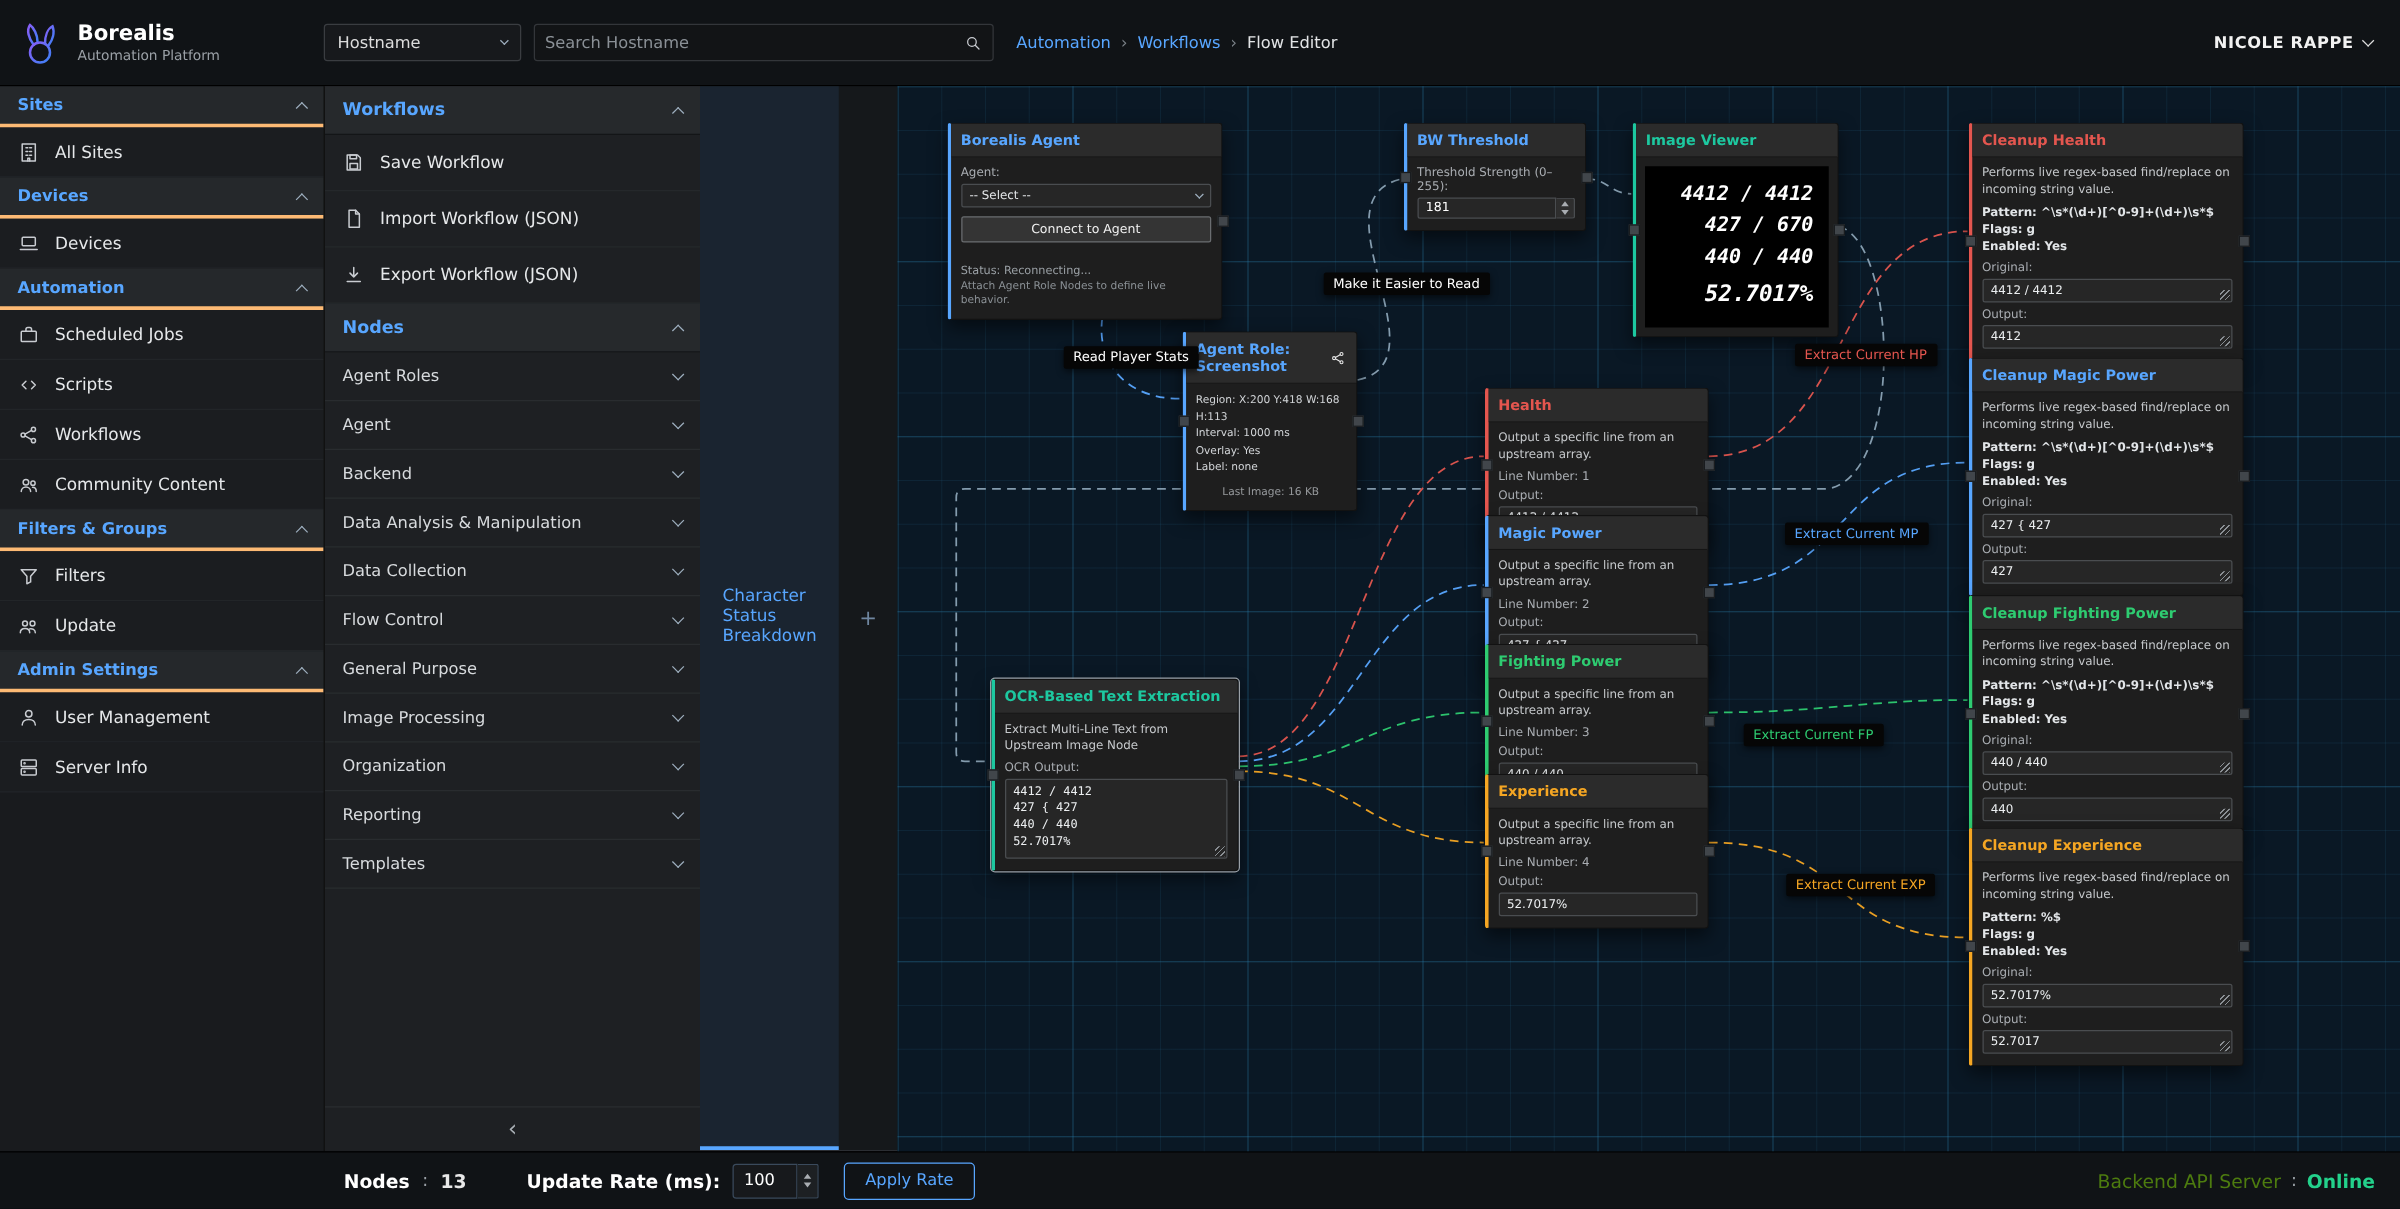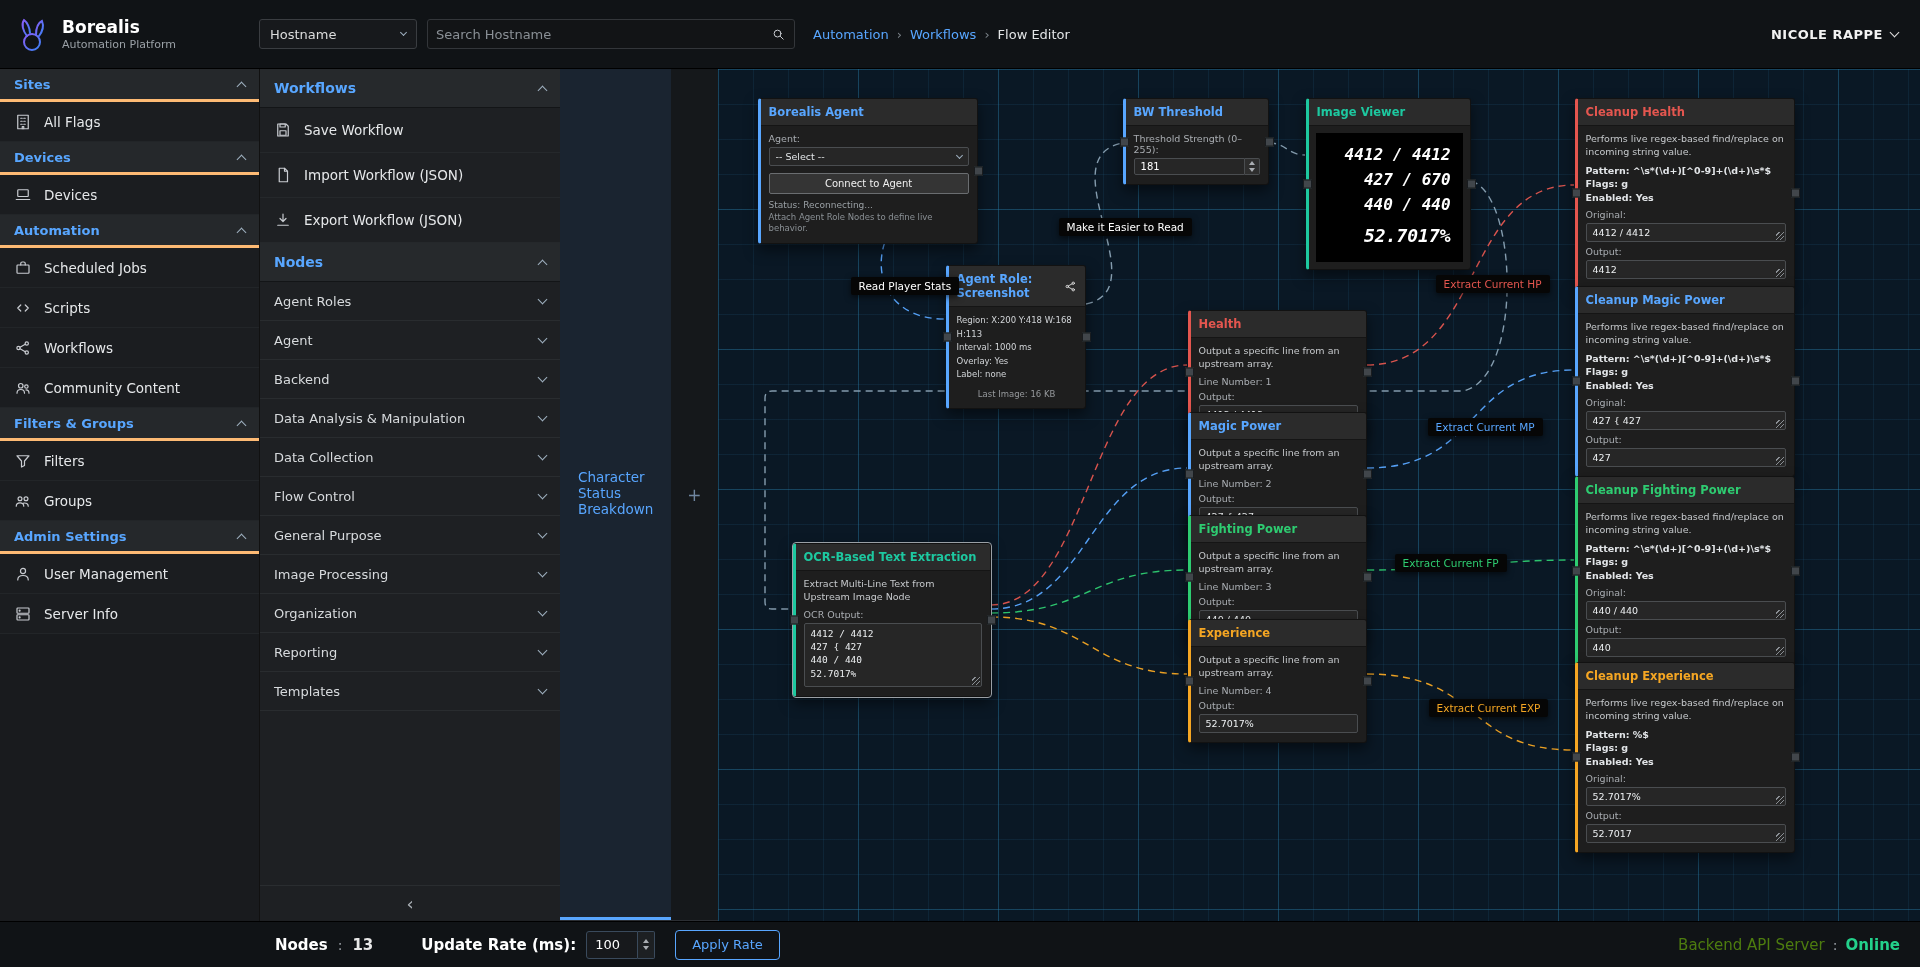--- a/index.html
+++ b/index.html
@@ -81,21 +81,21 @@
   .nlabel { color:#a9adb2; font-size:9.5px; margin:4px 0 3px; }
   .ndesc { color:#c6c9cc; font-size:9.5px; line-height:1.35; margin-bottom:5px; }
   .nmeta { color:#e2e5e8; font-size:9.5px; font-weight:bold; line-height:1.45; }
   .nfield { position:relative; background:#262626; border:1px solid #4a4d50; border-radius:2px; color:#eceff1;
     font-size:9.5px; padding:3px 6px; min-height:18px; }
   .nfield.rz::after { content:""; position:absolute; right:1px; bottom:1px; width:8px; height:8px;
     background:repeating-linear-gradient(135deg,transparent 0 2px,#8a8f94 2px 3px); }
   .nselect { display:flex; align-items:center; justify-content:space-between; background:#262626;
     border:1px solid #4a4d50; border-radius:2px; padding:3px 6px; color:#e3e6e8; font-size:9.5px; }
   .nbutton { background:#343434; border:1px solid #6a6d70; border-radius:2px; color:#f0f0f0; text-align:center;
-    padding:4px 0; margin:7px 0 6px; font-size:10px; }
+    padding:4px 0; margin:7px 0 18px; font-size:10px; }
   .nstatus { color:#9aa0a5; font-size:9px; }
   .nhint { color:#8a9095; font-size:8.5px; margin-top:2px; line-height:1.3; }
   .ntiny { font-size:8.5px; color:#d2d5d8; line-height:1.6; }
   .nlast { text-align:center; color:#96999c; font-size:8.5px; margin-top:7px; }
   .ivbox { background:#000; margin:7px; padding:10px 12px 12px; text-align:right; }
   .ivline { color:#fff; font:italic bold 16px "DejaVu Sans Mono","Liberation Mono",monospace; line-height:1.55; }
   .ivline.big { font-size:18px; margin-top:5px; }
   .ocrtext { height:64px; font-family:"DejaVu Sans Mono","Liberation Mono",monospace; font-size:9.5px;
     white-space:pre-wrap; overflow:hidden; line-height:1.4; }
   .hd { position:absolute; width:9px; height:9px; background:#41464b; border:1px solid #191c1f; top:50%;
@@ -182,21 +182,21 @@
     <aside class="sidebar">
       <div class="sb-header">
         <span>Sites</span>
         <span class="chev up"></span>
       </div>
       <div class="sb-item">
         <svg class="ic" viewBox="0 0 24 24">
             <rect x="5" y="3" width="14" height="18"></rect>
             <path d="M9 7h2M13 7h2M9 11h2M13 11h2M9 15h2M13 15h2M11 21v-3h2v3"></path>
           </svg>
-        <span>All Flags</span>
+        <span>All Sites</span>
       </div>
 
       <div class="sb-header">
         <span>Devices</span>
         <span class="chev up"></span>
       </div>
       <div class="sb-item">
         <svg class="ic" viewBox="0 0 24 24">
             <rect x="5" y="5" width="14" height="9" rx="1"></rect>
             <path d="M3 18h18"></path>
@@ -249,21 +249,21 @@
             <path d="M4 5h16l-6 7v6l-4 2v-8z"></path>
           </svg>
         <span>Filters</span>
       </div>
       <div class="sb-item">
         <svg class="ic" viewBox="0 0 24 24">
             <circle cx="8" cy="9" r="2.6"></circle>
             <circle cx="16" cy="9" r="2.6"></circle>
             <path d="M3 19c0-3 2-4.6 5-4.6s5 1.6 5 4.6M13 14.8c2.8-.5 6 .8 6 4.2"></path>
           </svg>
-        <span>Groups</span>
+        <span>Update</span>
       </div>
 
       <div class="sb-header">
         <span>Admin Settings</span>
         <span class="chev up"></span>
       </div>
       <div class="sb-item">
         <svg class="ic" viewBox="0 0 24 24">
             <circle cx="12" cy="8" r="3.4"></circle>
             <path d="M5 20c0-3.8 3-6 7-6s7 2.2 7 6"></path>
@@ -382,21 +382,21 @@
           <path class="er" d="M649 296 C765 296 745 116 856 116"></path>
           <path class="eb" d="M649 399 C765 399 745 301 856 301"></path>
           <path class="egr" d="M649 501 C745 501 770 491 856 491"></path>
           <path class="eo" d="M649 605 C765 605 745 681 856 681"></path>
         </svg>
 
         <div class="chip" style="left:133px;top:208px">Read Player Stats</div>
         <div class="chip" style="left:341px;top:149px">Make it Easier to Read</div>
         <div class="chip" style="left:718px;top:206px;color:#e4564f">Extract Current HP</div>
         <div class="chip" style="left:710px;top:349px;color:#58a6ff">Extract Current MP</div>
-        <div class="chip" style="left:677px;top:485px;color:#2ecc71">Extract Current FP</div>
+        <div class="chip" style="left:677px;top:510px;color:#2ecc71">Extract Current FP</div>
         <div class="chip" style="left:711px;top:630px;color:#f5a623">Extract Current EXP</div>
 
         <div class="fnode" style="--acc:#58a6ff;left:40px;top:29px;width:220px">
           <span class="hd out"></span>
           <div class="nh">
               <span>Borealis Agent</span>
             </div>
           <div class="nb">
             <div class="nlabel" style="margin-top:0">Agent:</div>
             <div class="nselect">

